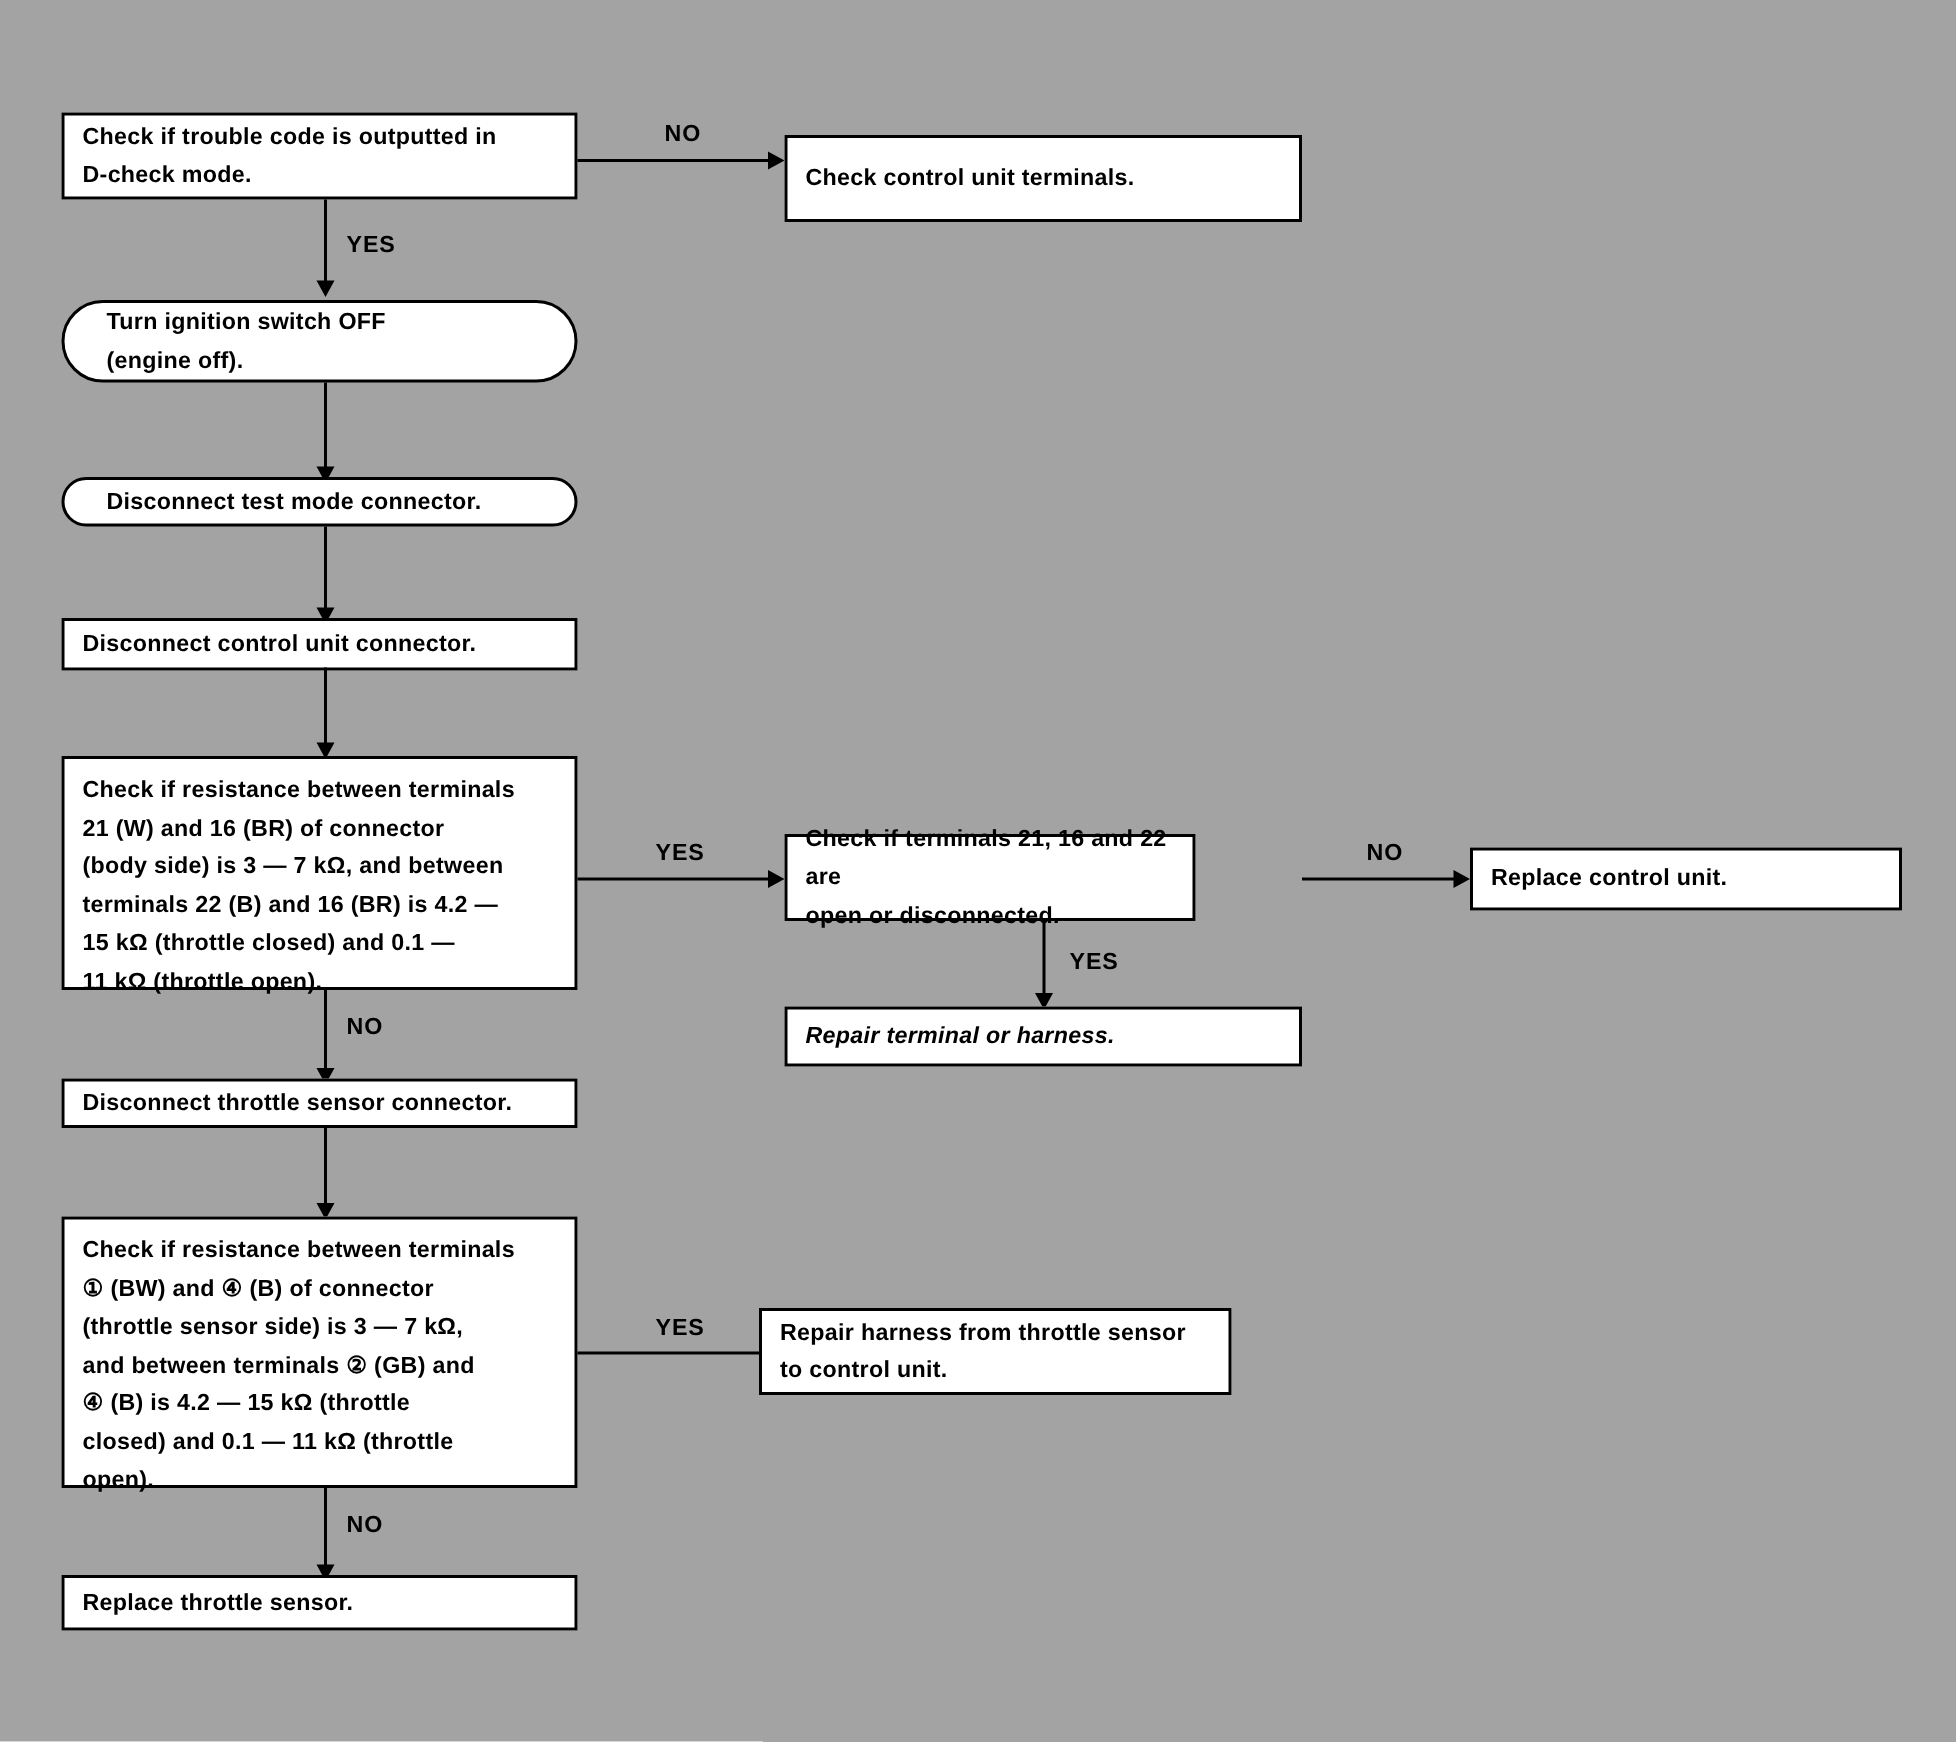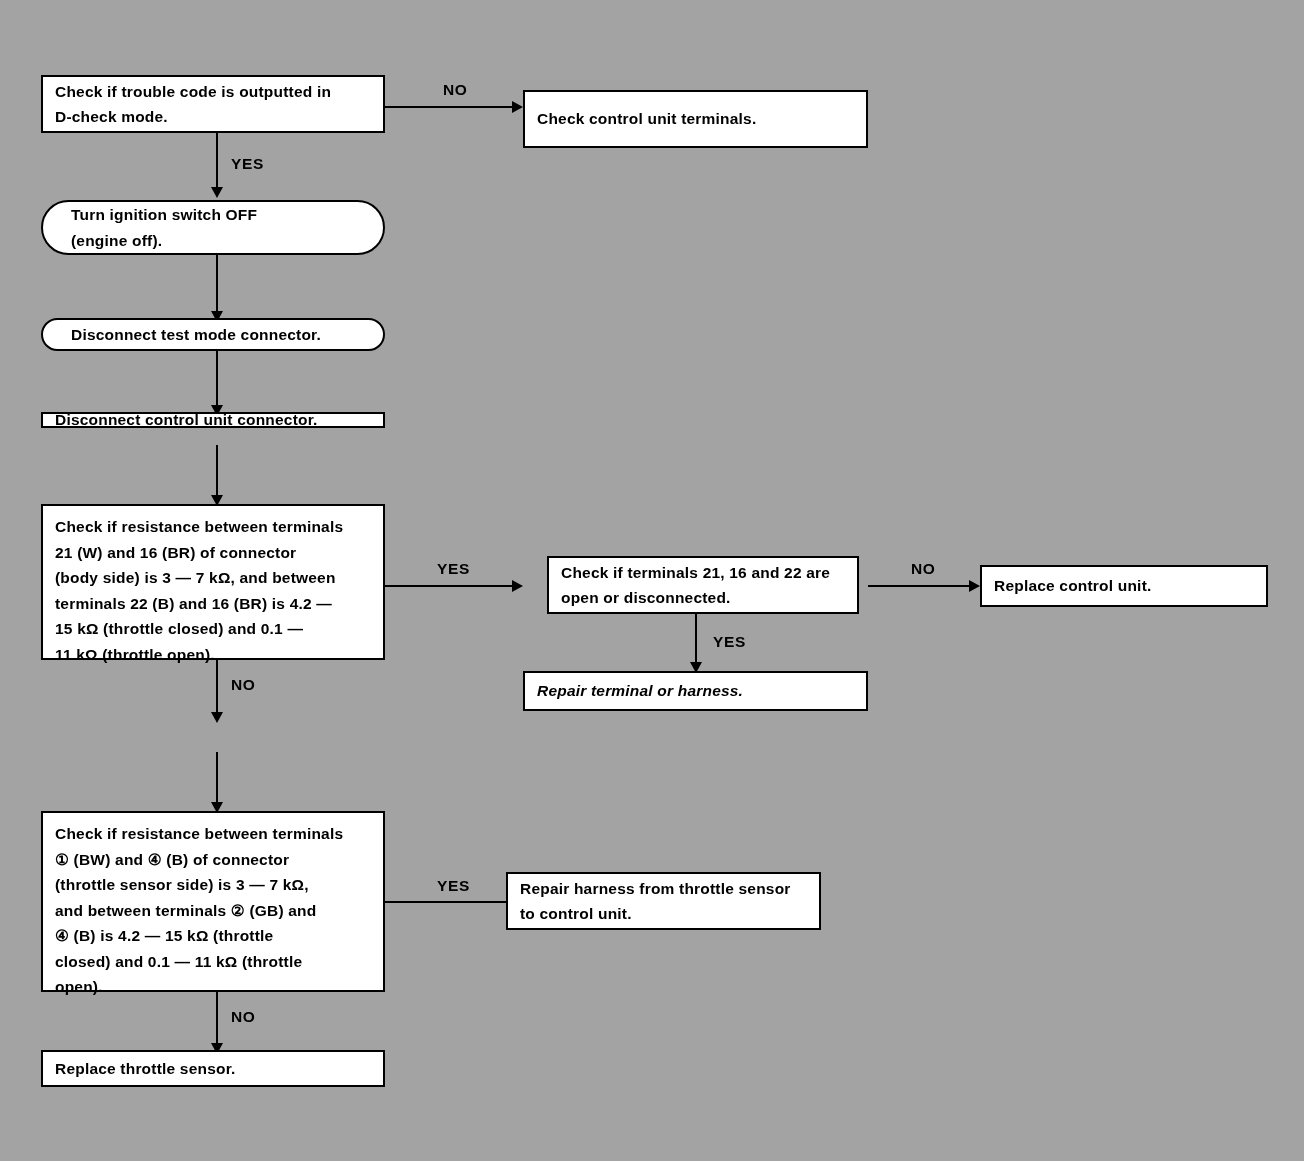--- a/index.html
+++ b/index.html
@@ -100,41 +100,41 @@
   <div class="vline" style="left:216px; top:255px; height:61px;"></div>
   <div class="arrow-down" style="left:211px; top:311px;"></div>
 
   <div class="node rounded" style="left:41px; top:318px; width:344px; height:33px; padding-left:28px;">
     <span class="txt">Disconnect test mode connector.</span>
   </div>
 
   <div class="vline" style="left:216px; top:351px; height:60px;"></div>
   <div class="arrow-down" style="left:211px; top:405px;"></div>
 
-  <div class="node" style="left:41px; top:412px; width:344px; height:16px;">
+  <div class="node" style="left:41px; top:412px; width:344px; height:35px;">
     <span class="txt">Disconnect control unit connector.</span>
   </div>
 
   <div class="vline" style="left:216px; top:445px; height:60px;"></div>
   <div class="arrow-down" style="left:211px; top:495px;"></div>
 
   <div class="node" style="left:41px; top:504px; width:344px; height:156px; align-items:flex-start; padding-top:8px;">
     <span class="txt">Check if resistance between terminals
 21 (W) and 16 (BR) of connector
 (body side) is 3 — 7 kΩ, and between
 terminals 22 (B) and 16 (BR) is 4.2 —
 15 kΩ (throttle closed) and 0.1 —
 11 kΩ (throttle open).</span>
   </div>
 
   <div class="hline" style="left:385px; top:585px; width:128px;"></div>
   <div class="arrow-right" style="left:512px; top:580px;"></div>
   <div class="edge-label" style="left:437px; top:560px;">YES</div>
 
-  <div class="node" style="left:523px; top:556px; width:312px; height:58px;margin-left:24px;">
+  <div class="node" style="left:523px; top:556px; width:274px; height:58px;">
     <span class="txt">Check if terminals 21, 16 and 22 are
 open or disconnected.</span>
   </div>
 
   <div class="hline" style="left:868px; top:585px; width:102px;"></div>
   <div class="arrow-right" style="left:969px; top:580px;"></div>
   <div class="edge-label" style="left:911px; top:560px;">NO</div>
 
   <div class="node" style="left:980px; top:565px; width:288px; height:42px;">
     <span class="txt">Replace control unit.</span>
@@ -145,20 +145,23 @@
   <div class="edge-label" style="left:713px; top:633px;">YES</div>
 
   <div class="node" style="left:523px; top:671px; width:345px; height:40px;font-style:italic;">
     <span class="txt">Repair terminal or harness.</span>
   </div>
 
   <div class="vline" style="left:216px; top:660px; height:58px;"></div>
   <div class="arrow-down" style="left:211px; top:712px;"></div>
   <div class="edge-label" style="left:231px; top:676px;">NO</div>
 
+  <div class="node" style="left:41px; top:719px; width:344px; height:33px;">
+    <span class="txt">Disconnect throttle sensor connector.</span>
+  </div>
 
   <div class="vline" style="left:216px; top:752px; height:60px;"></div>
   <div class="arrow-down" style="left:211px; top:802px;"></div>
 
   <div class="node" style="left:41px; top:811px; width:344px; height:181px; align-items:flex-start; padding-top:8px;">
     <span class="txt">Check if resistance between terminals
 ① (BW) and ④ (B) of connector
 (throttle sensor side) is 3 — 7 kΩ,
 and between terminals ② (GB) and
 ④ (B) is 4.2 — 15 kΩ (throttle

